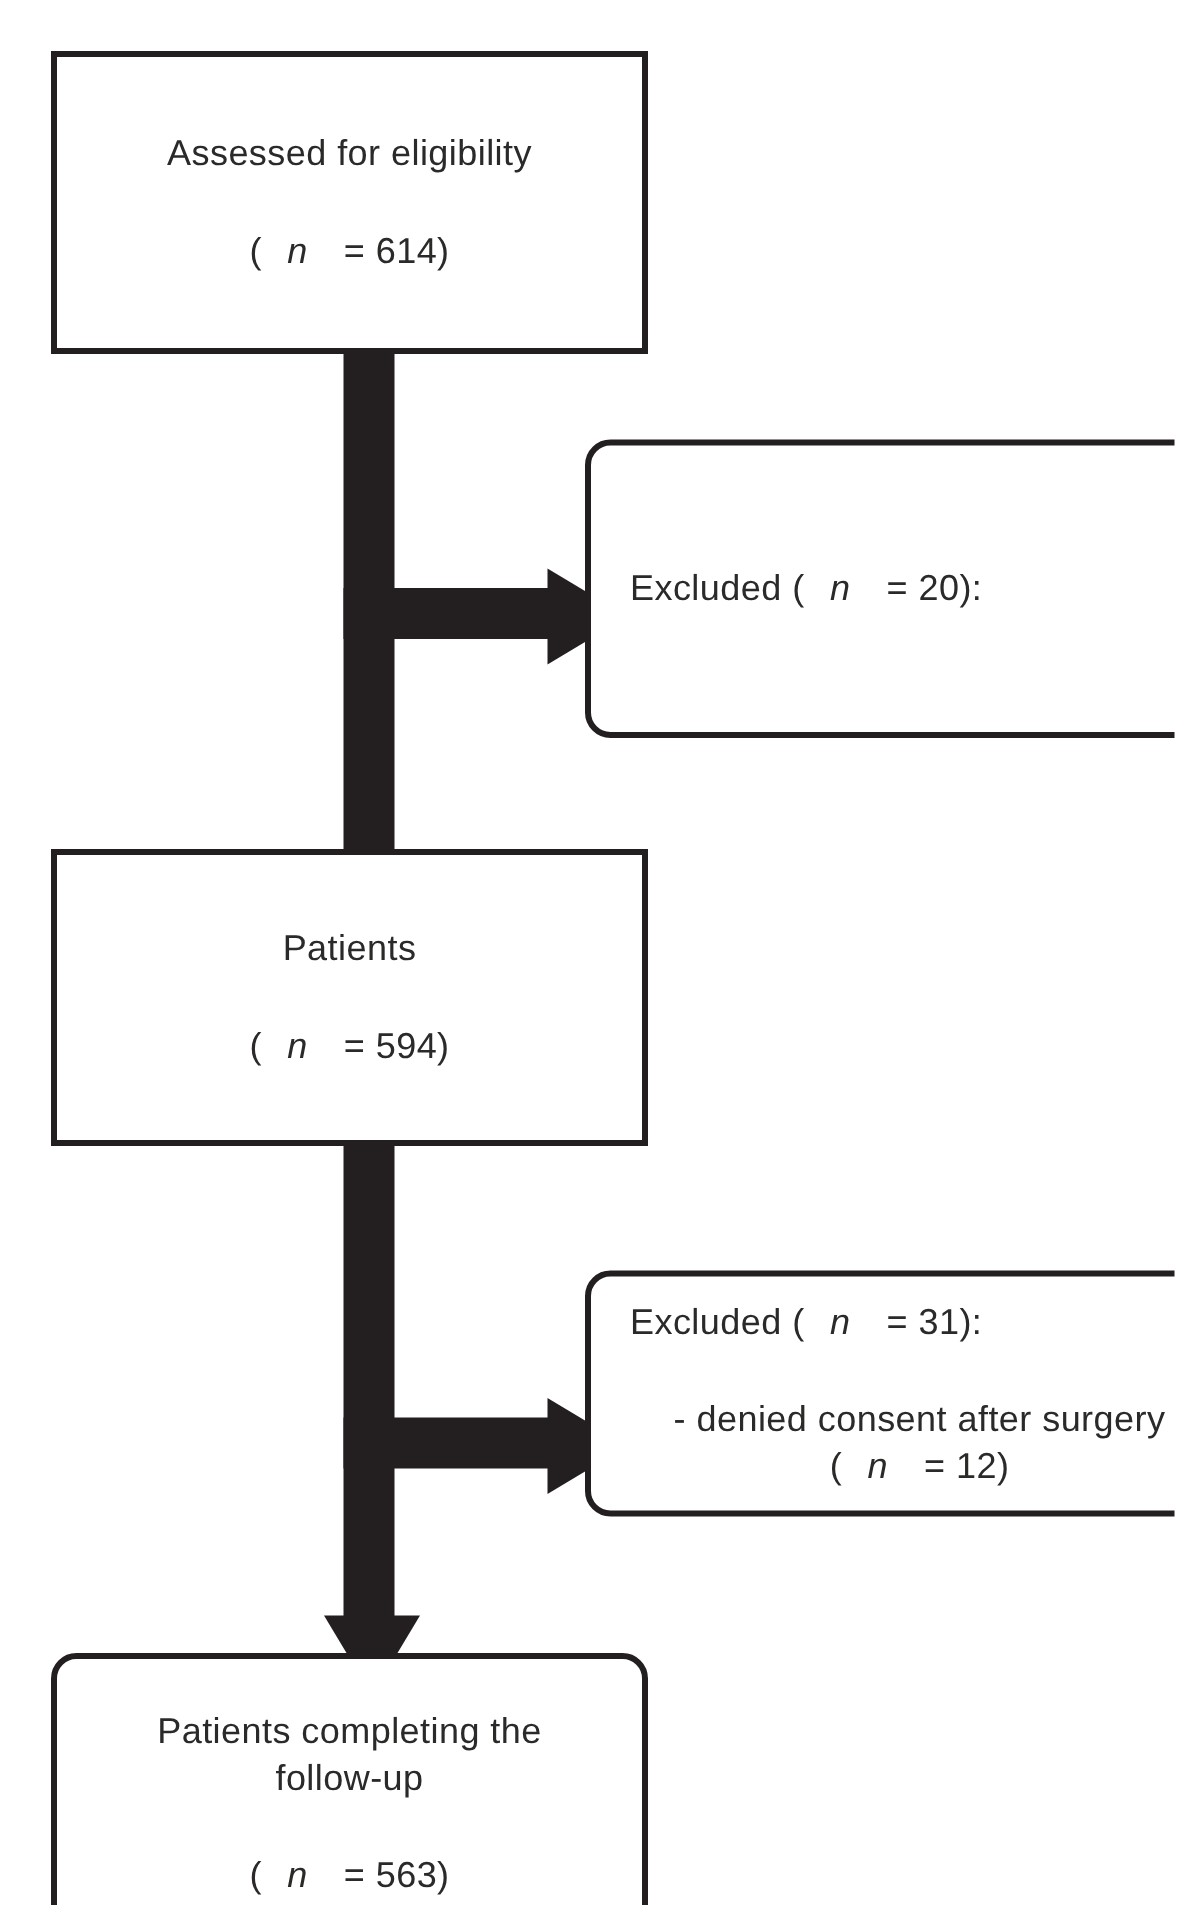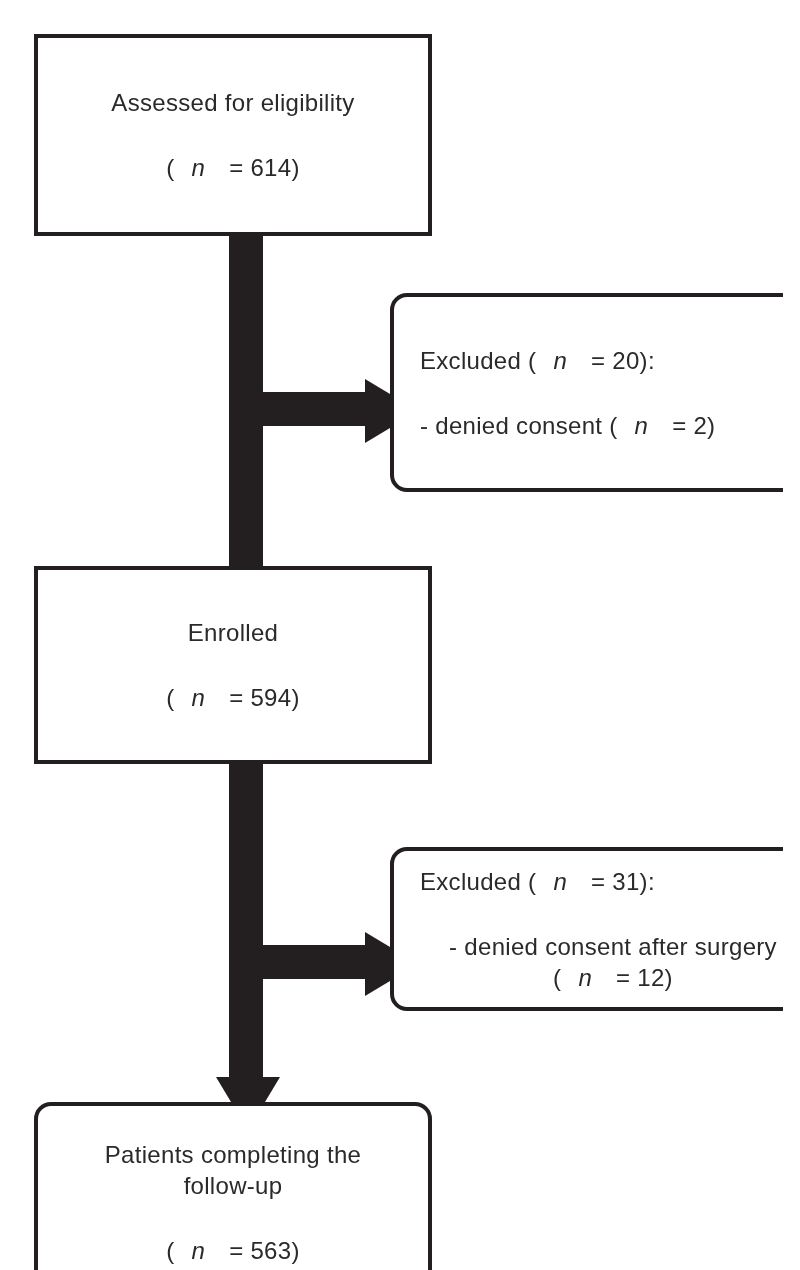--- a/index.html
+++ b/index.html
@@ -86,25 +86,24 @@
     <div>(<em>n</em> = 614)</div>
   </div>
 
   <div class="shaft-v" id="vline-assessed-enrolled"></div>
 
   <div class="shaft-h" id="hshaft-excluded1"></div>
   <div class="head-right" id="hhead-excluded1"></div>
 
   <div class="box left-aligned" id="box-excluded1">
     <div>Excluded (<em>n</em> = 20):</div>
-    <div>- denied consent (<em>n</em> = 2)</div>
   </div>
 
   <div class="box centered" id="box-enrolled">
-    <div>Enrolled</div>
+    <div>Patients</div>
     <div>(<em>n</em> = 594)</div>
   </div>
 
   <div class="shaft-v" id="vline-enrolled-completed"></div>
 
   <div class="shaft-h" id="hshaft-excluded2"></div>
   <div class="head-right" id="hhead-excluded2"></div>
 
   <div class="box left-aligned" id="box-excluded2">
     <div>Excluded (<em>n</em> = 31):</div>

